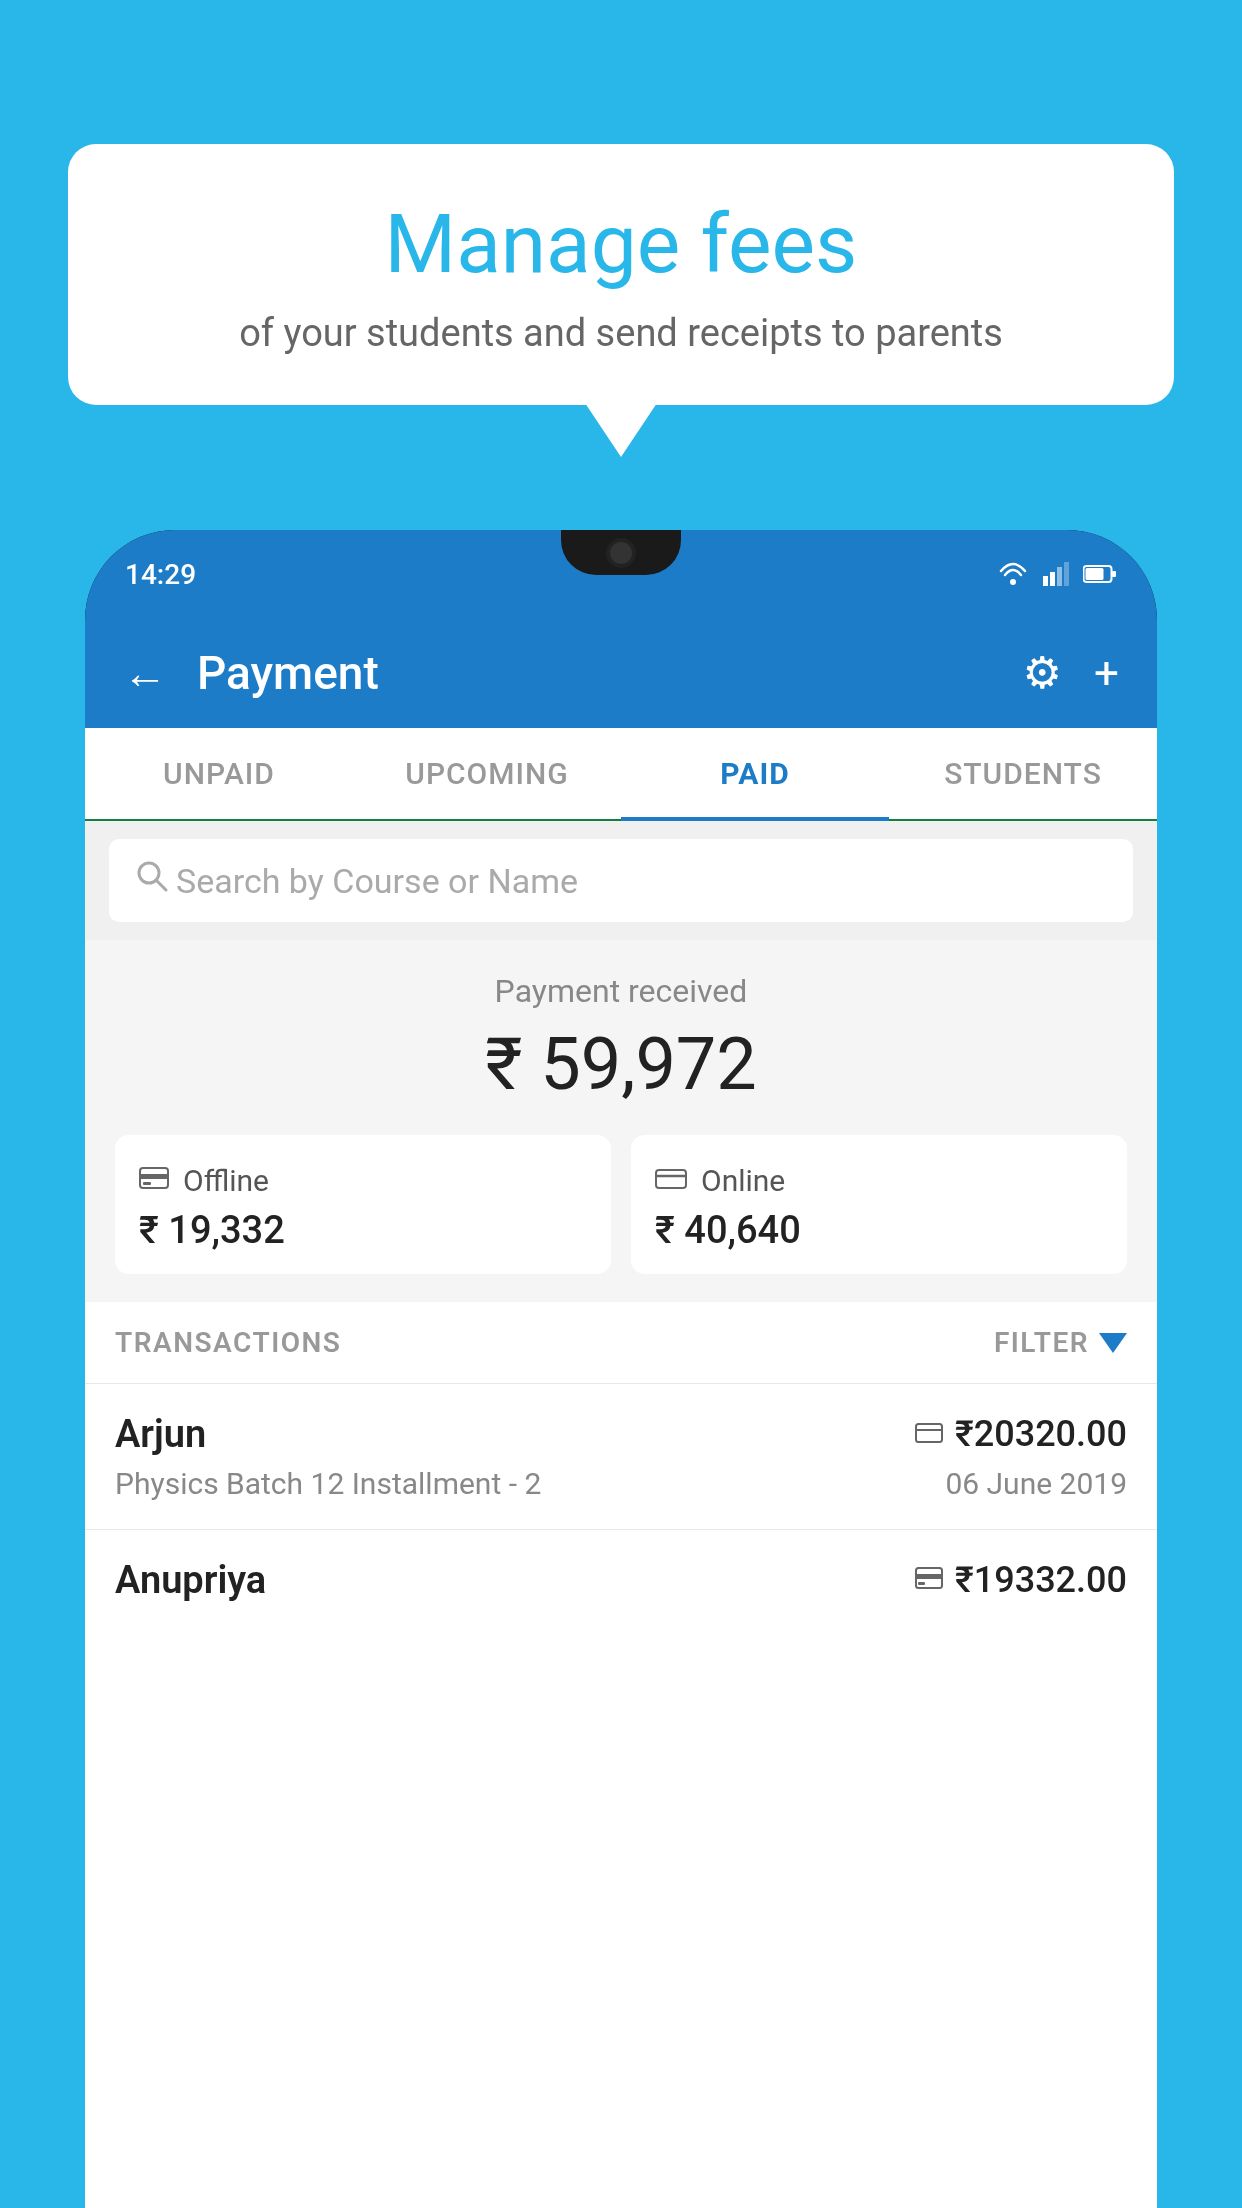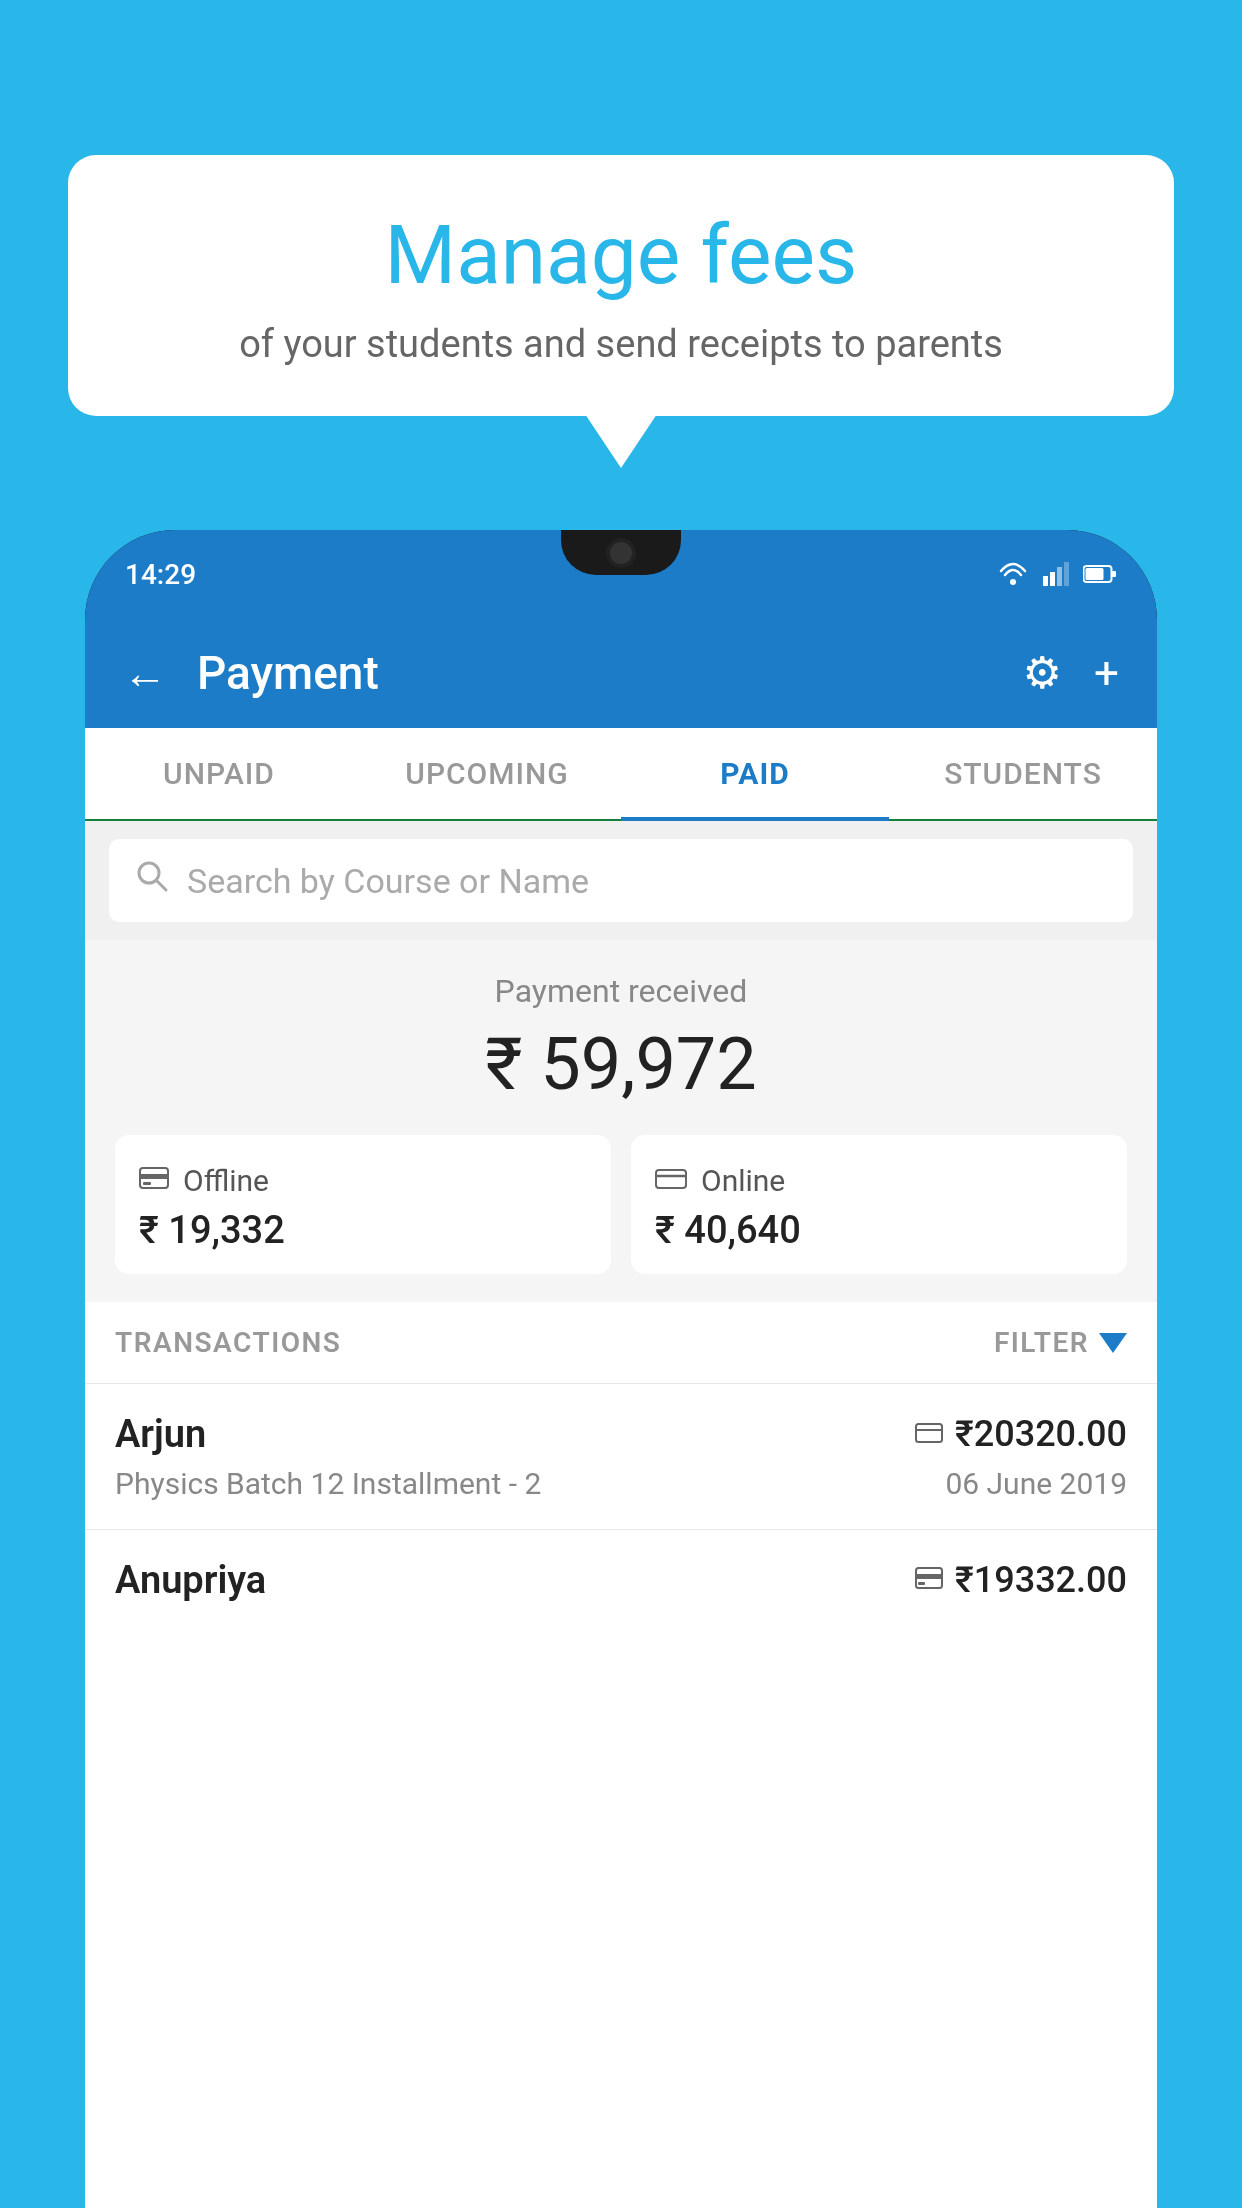--- a/index.html
+++ b/index.html
@@ -9,21 +9,21 @@
       height: 2208px;
       background-color: #29b6e8;
       font-family: 'Roboto', Arial, sans-serif;
       overflow: hidden;
       position: relative;
     }
 
     
     .speech-bubble {
       position: absolute;
-      top: 155px;
+      top: 144px;
       left: 68px;
       right: 68px;
       background: white;
       border-radius: 28px;
       padding: 55px 60px 50px;
       text-align: center;
     }
     .speech-bubble::after {
       content: '';
       position: absolute;
@@ -189,21 +189,21 @@
       background: #f0f0f0;
       padding: 18px 24px;
     }
 
     .search-bar {
       background: white;
       border-radius: 10px;
       display: flex;
       align-items: center;
       padding: 20px 26px;
-      gap: 18px;
+      gap: 7px;
     }
 
     .search-icon-wrap {
       color: #999;
       font-size: 36px;
     }
 
     .search-placeholder {
       font-size: 34px;
       color: #aaa;

